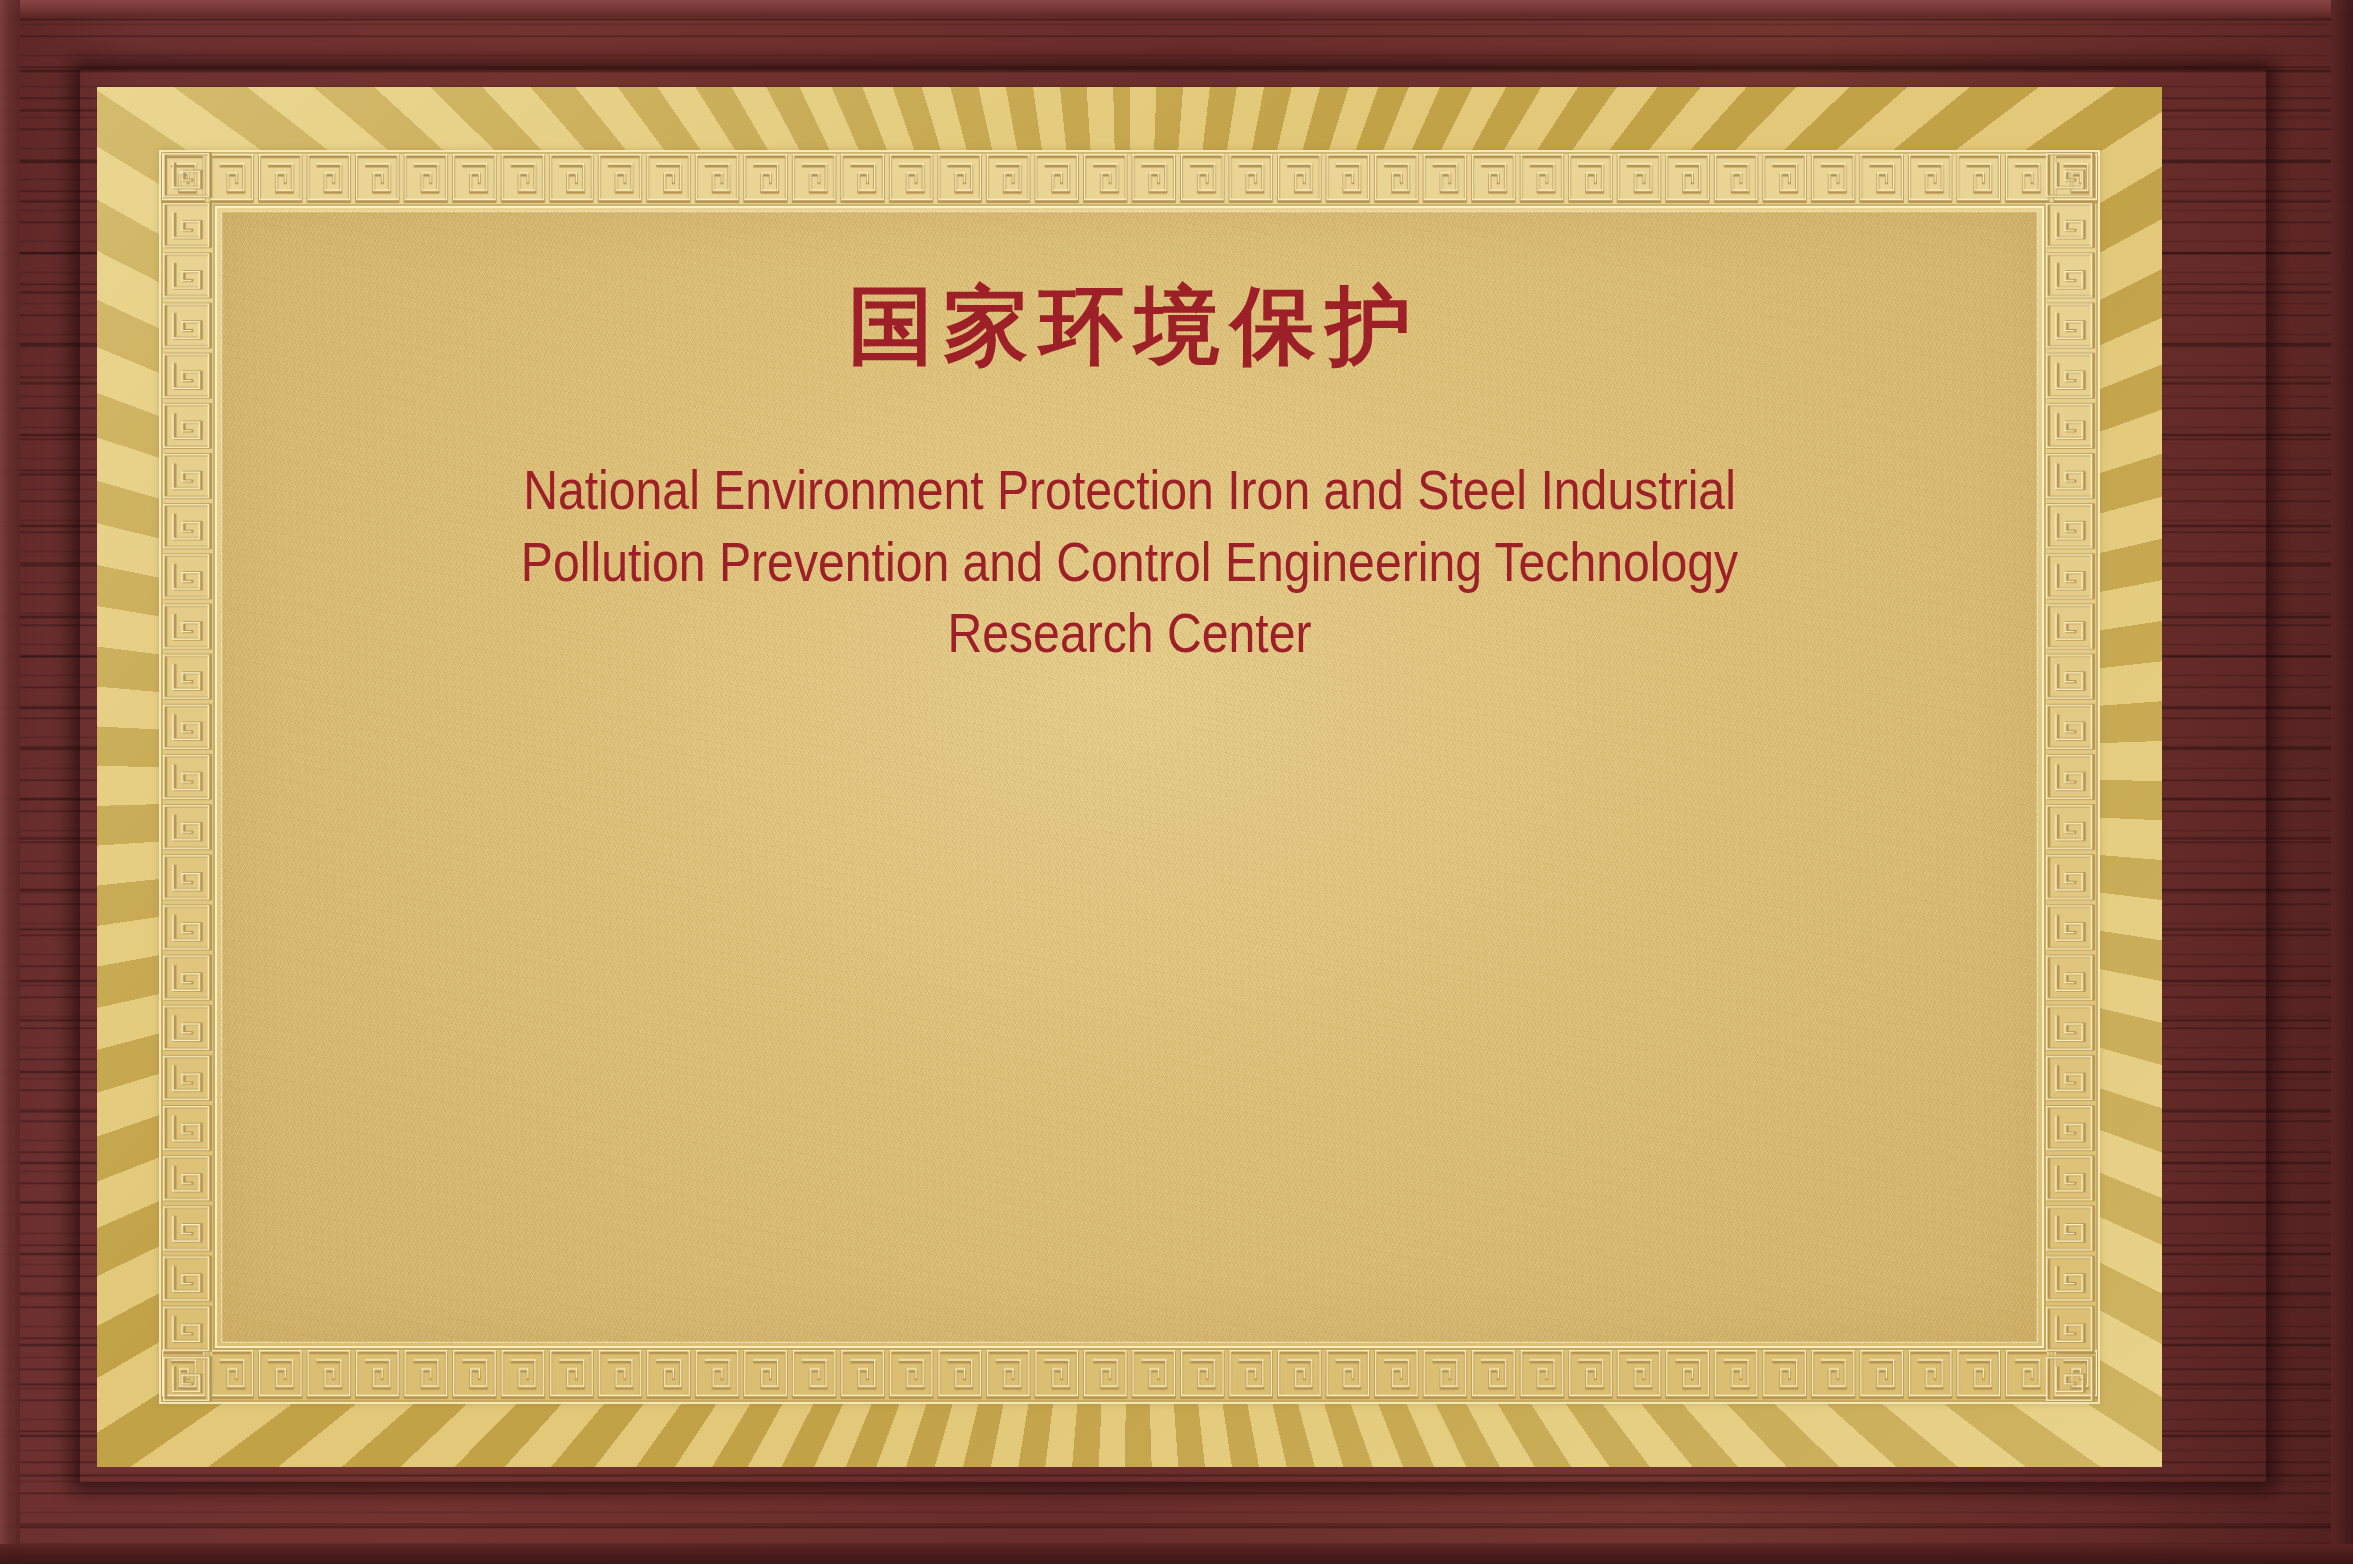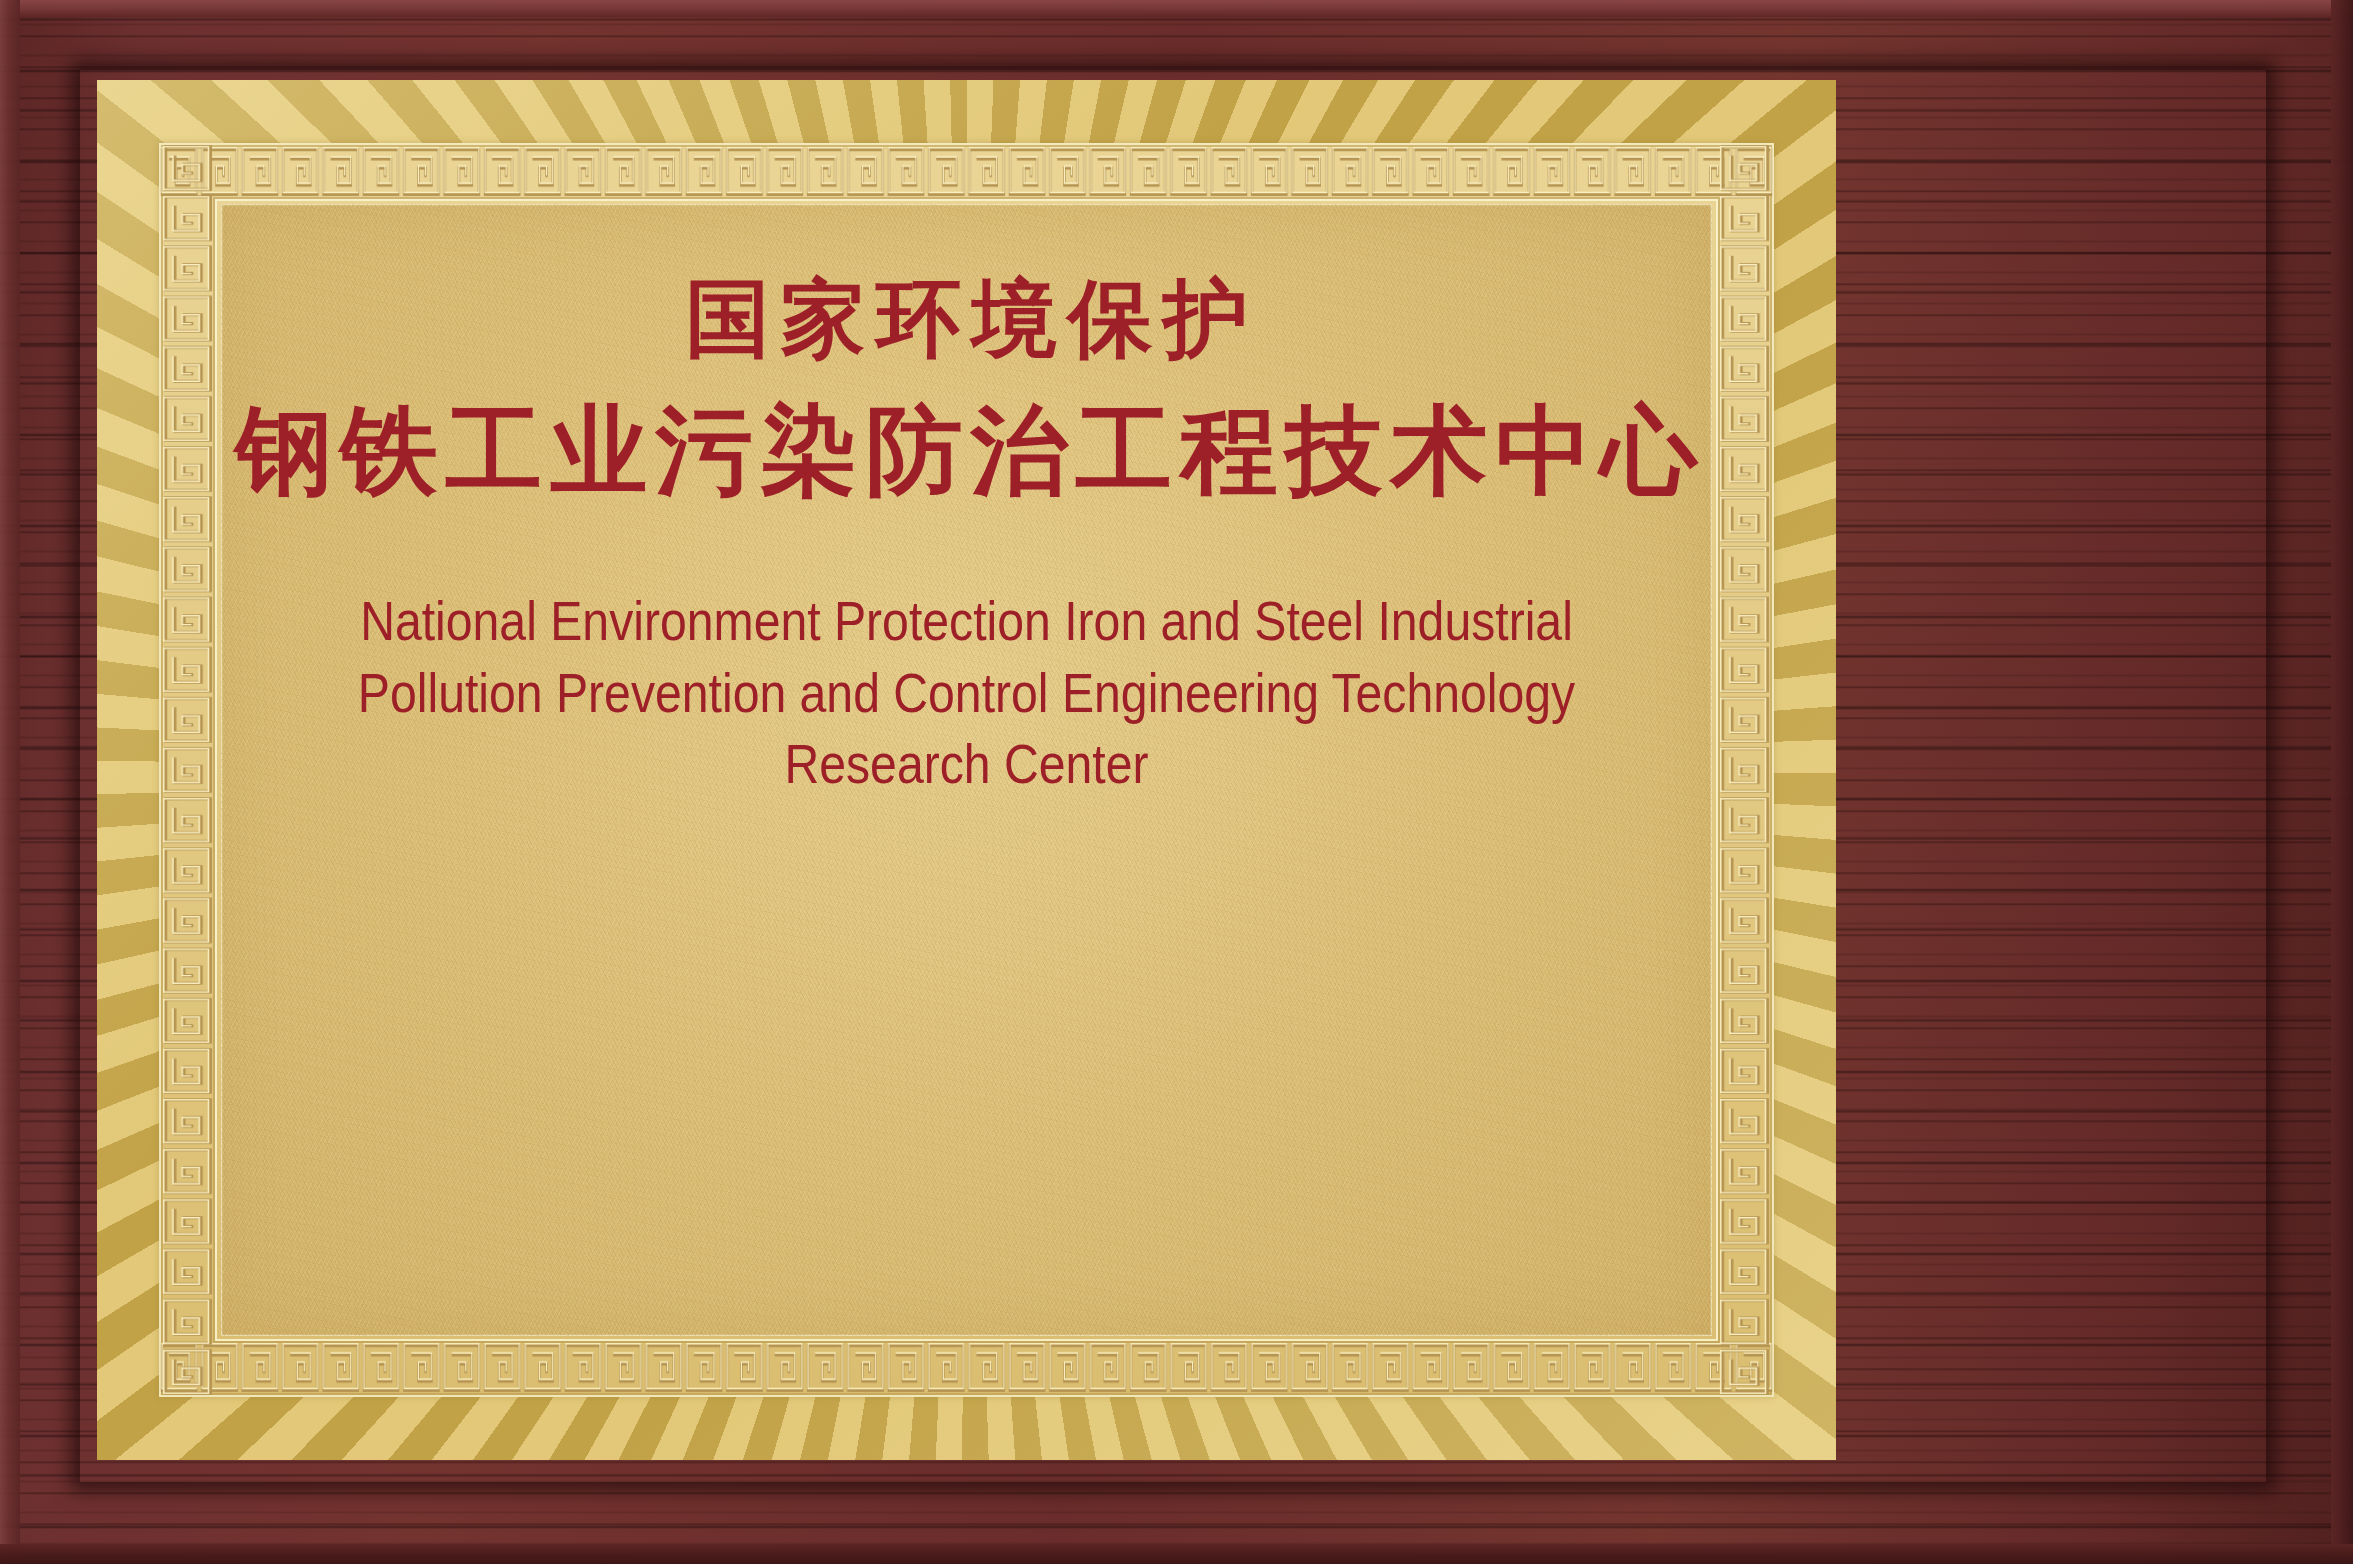--- a/index.html
+++ b/index.html
@@ -60,21 +60,21 @@
     opacity:.95;
   }
   .wood-inner-shadow{
     position:absolute;left:80px;top:70px;right:88px;bottom:82px;
     box-shadow:0 0 17.3px 9.3px rgba(24,6,6,.65);
   }
 
   
   .plate{
     position:absolute;
-    left:97px;top:80px;width:1739px;height:1380px;
+    left:97px;top:87px;width:2065px;height:1380px;
     overflow:hidden;
     background:#d946ef;
   }
   
   .rays{
     position:absolute;left:50%;top:50%;
     width:3456px;height:3456px;
     transform:translate(-50%,-50%);
     background:
       repeating-conic-gradient(from 0deg at 50% 50%,
@@ -232,21 +232,20 @@
       </div>
 
       <div class="meander-inner-line"></div>
     </div>
 
     <div class="panel">
       <div class="panel-texture"></div>
 
       <div class="content">
         <div class="cn cn-1">国家环境保护</div>
-        <div class="cn cn-2">钢铁工业污染防治工程技术中心</div>
 
         <div class="en">
           <div>National Environment Protection Iron and Steel Industrial</div>
           <div>Pollution Prevention and Control Engineering Technology</div>
           <div>Research Center</div>
         </div>
       </div>
     </div>
   </div>
 </div>

